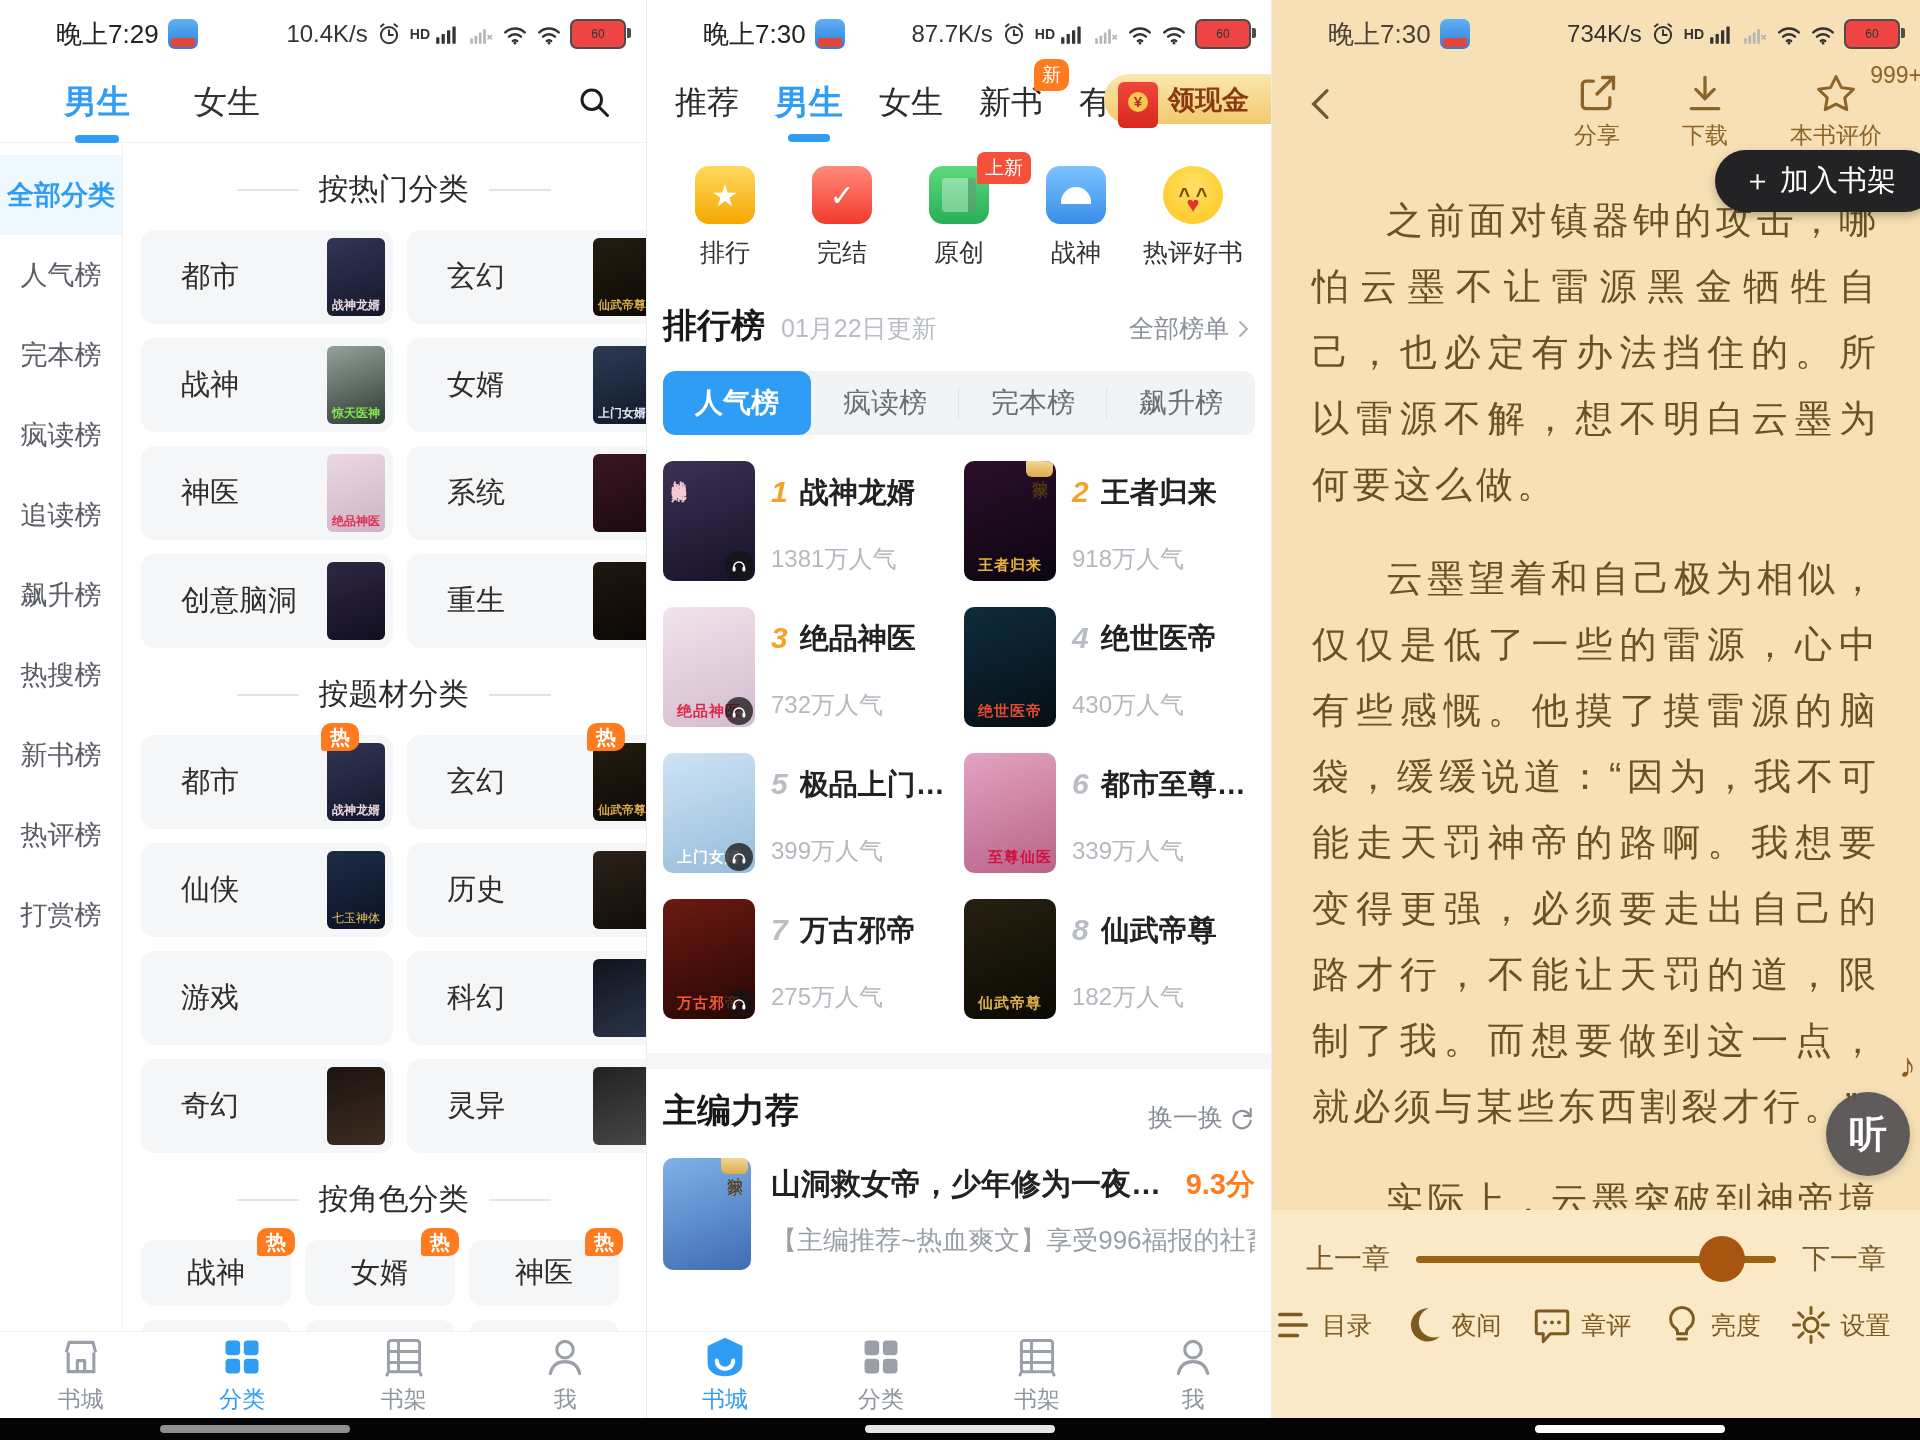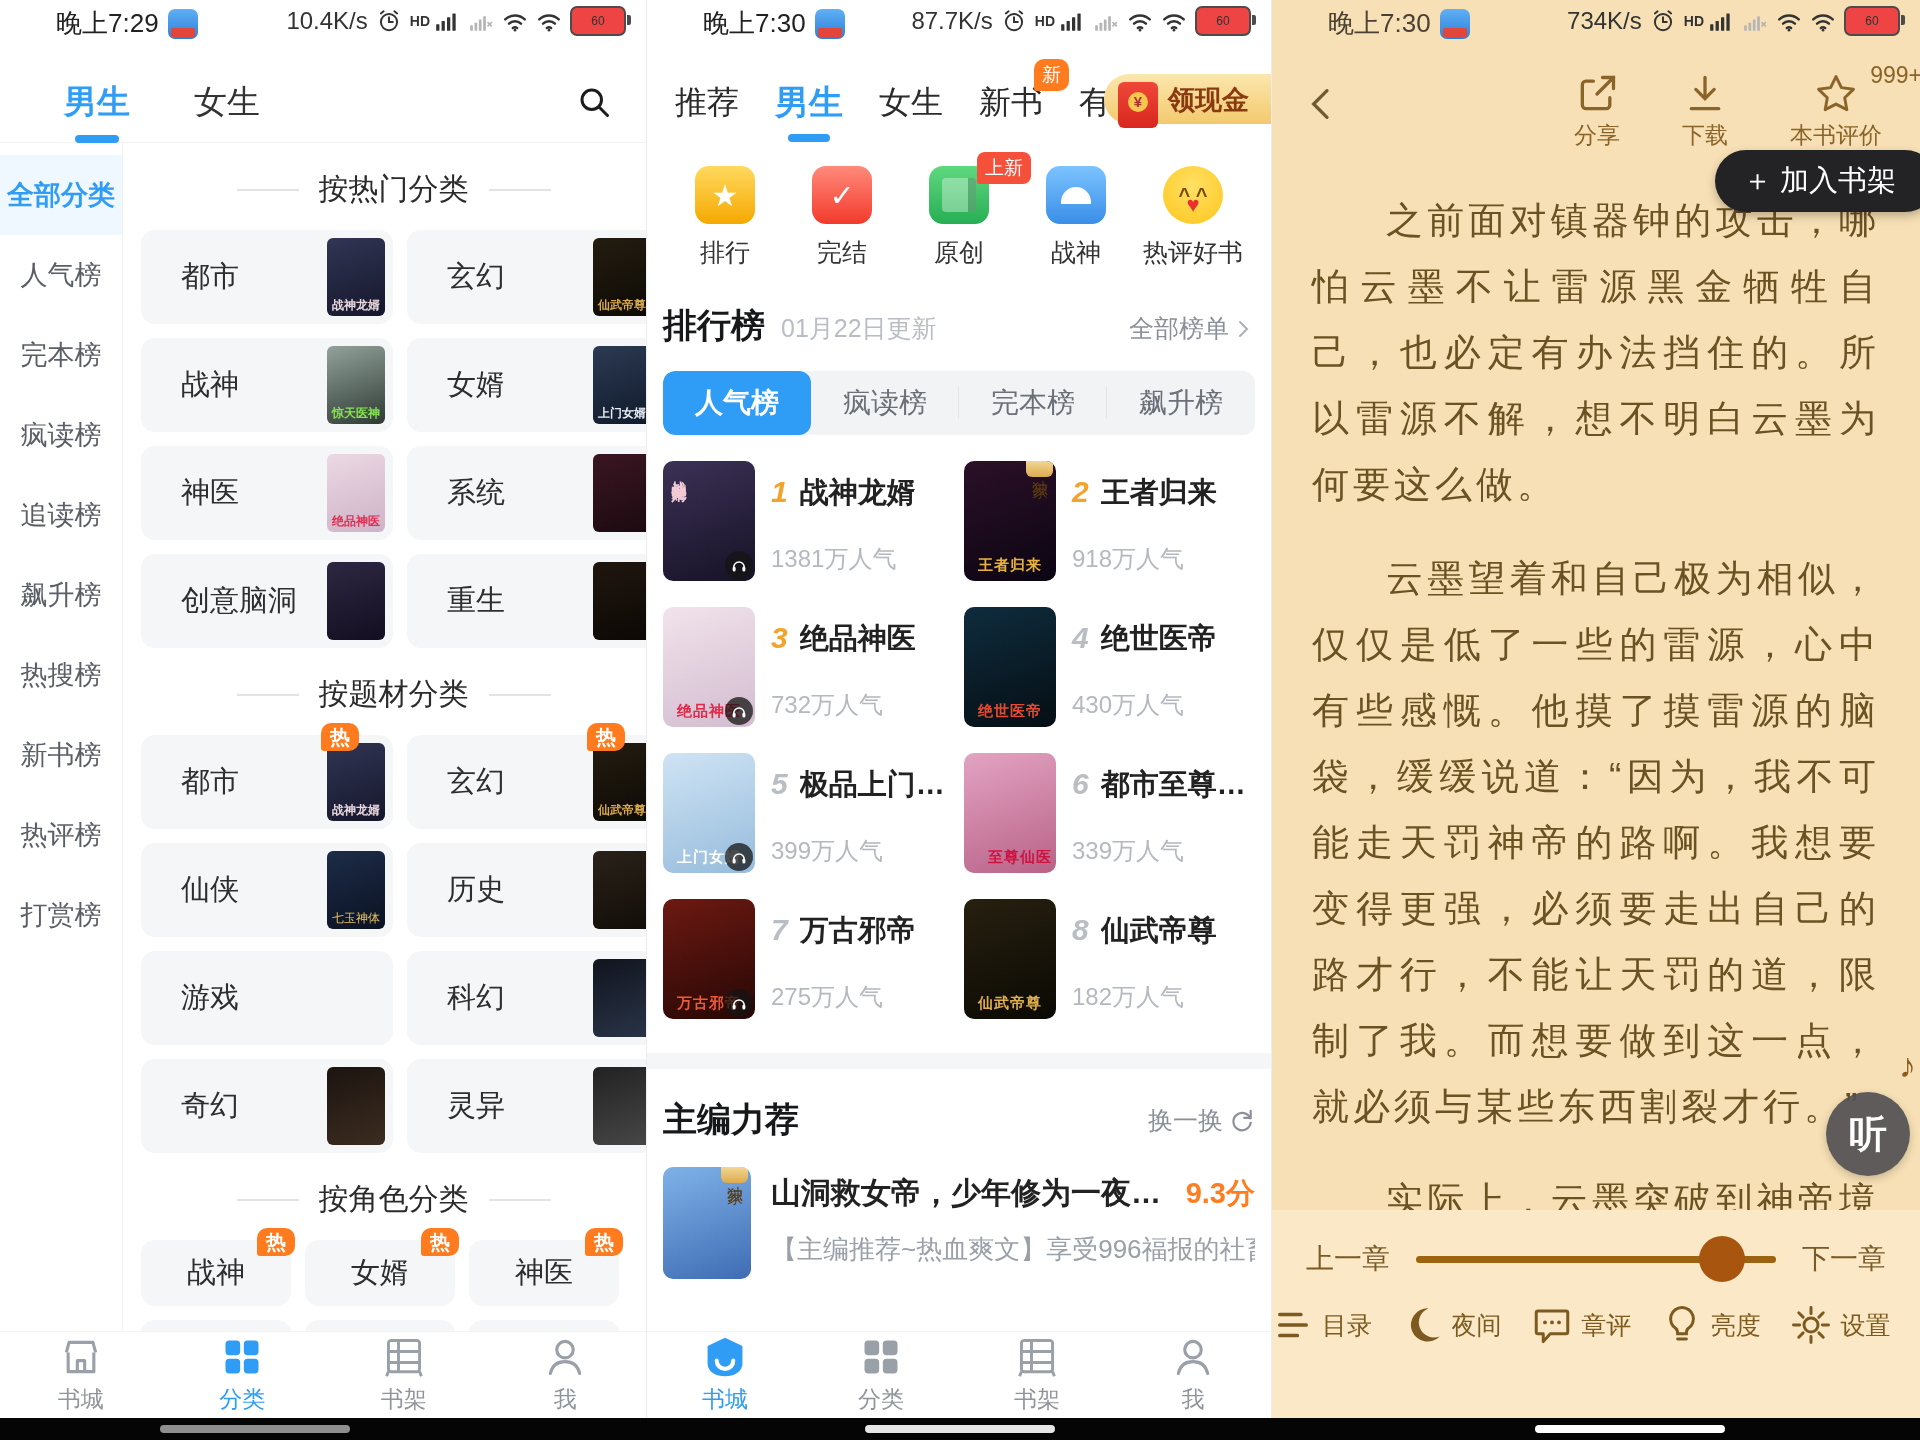--- a/index.html
+++ b/index.html
@@ -4,21 +4,21 @@
 <style>
   html,body{margin:0;padding:0}
   body{width:1920px;height:1440px;font-family:"Liberation Sans","DejaVu Sans",sans-serif;overflow:hidden;background:#fff}
   .app{position:relative;display:flex;width:1920px;height:1440px;background:#fff}
   .panel{position:relative;height:1440px;overflow:hidden;background:#fff;flex:none}
   #p1{width:646px}
   #p2{width:626px;border-left:1px solid #ececec;border-right:1px solid #ececec;box-sizing:border-box}
   #p3{width:648px;background:#f7e0b5}
 
   
-  .sbar{height:56px;display:flex;align-items:flex-start;justify-content:space-between;padding:6px 20px 0 56px;color:#222}
+  .sbar{height:56px;display:flex;align-items:center;justify-content:space-between;padding:6px 20px 0 56px;color:#222}
   .sbar .sleft{display:flex;align-items:center;gap:9px;font-size:26px}
   .sbar .sright{display:flex;align-items:center;gap:8px;font-size:24px;color:#333}
   .appico{width:30px;height:30px;border-radius:7px;background:linear-gradient(180deg,#5fb0f5,#2f7fd8);position:relative}
   .appico::after{content:"";position:absolute;left:3px;right:3px;bottom:2px;height:9px;background:#e2453a;border-radius:2px}
   .sico{width:26px;height:26px;color:#333}
   .sico svg{width:100%;height:100%;display:block}
   .sico.dim{color:#b5b5b5}
   .hd{font-size:14px;font-weight:bold;letter-spacing:0;margin-right:-4px}
   .batt{position:relative;width:52px;height:26px;border:2px solid #4c4c4c;border-radius:7px;display:flex;align-items:center;justify-content:center;font-size:12px;color:#333;background:#ef4444}
   .batt::after{content:"";position:absolute;right:-7px;top:7px;width:4px;height:10px;background:#4c4c4c;border-radius:0 2px 2px 0}
@@ -102,21 +102,21 @@
   .bcov .hp{position:absolute;right:2px;bottom:2px;width:28px;height:28px;border-radius:50%;background:rgba(20,20,20,.75);color:#fff;display:flex;align-items:center;justify-content:center}
   .bcov .hp svg{width:18px;height:18px}
   .exb{position:absolute;right:3px;top:0;writing-mode:vertical-rl;background:linear-gradient(180deg,#f2d694,#ddab4e);color:#5a3a10;font-size:16px;padding:6px 3px;border-radius:0 0 6px 6px;letter-spacing:2px}
   .binfo{padding-top:12px;min-width:0}
   .brow{display:flex;align-items:baseline;gap:12px;white-space:nowrap}
   .brk{font-size:30px;font-weight:bold;color:#b9bdc4;font-style:italic}
   .brk.top{color:#f2a32b}
   .btt{font-size:29px;color:#222;font-weight:bold;overflow:hidden;text-overflow:ellipsis}
   .bpop{margin-top:30px;font-size:24px;color:#b4b8bf}
   .mdiv{height:16px;background:#f5f6f7;margin-top:34px}
-  .ehdr{display:flex;align-items:center;margin:28px 16px 0}
+  .ehdr{display:flex;align-items:flex-end;margin:19px 16px 0}
   .ehdr .t1{font-size:34px;font-weight:bold;color:#17181a}
   .ehdr .t3{margin-left:auto;font-size:25px;color:#8a8f99;display:flex;align-items:center;gap:6px}
   .ehdr .rf{width:26px;height:26px;color:#8a8f99}
   .feat{display:flex;gap:20px;margin:24px 16px 0}
   .fcov{position:relative;width:88px;height:112px;border-radius:10px;flex:none;overflow:hidden}
   .finfo{flex:1;min-width:0;padding-top:6px}
   .frow{display:flex;align-items:baseline;gap:12px}
   .ftt{font-size:30px;font-weight:bold;color:#222;white-space:nowrap;overflow:hidden;text-overflow:ellipsis;flex:1}
   .fsc{font-size:29px;color:#ff7d1f;font-weight:bold;flex:none}
   .fds{margin-top:18px;font-size:26px;color:#9aa0a8;white-space:nowrap;overflow:hidden}

